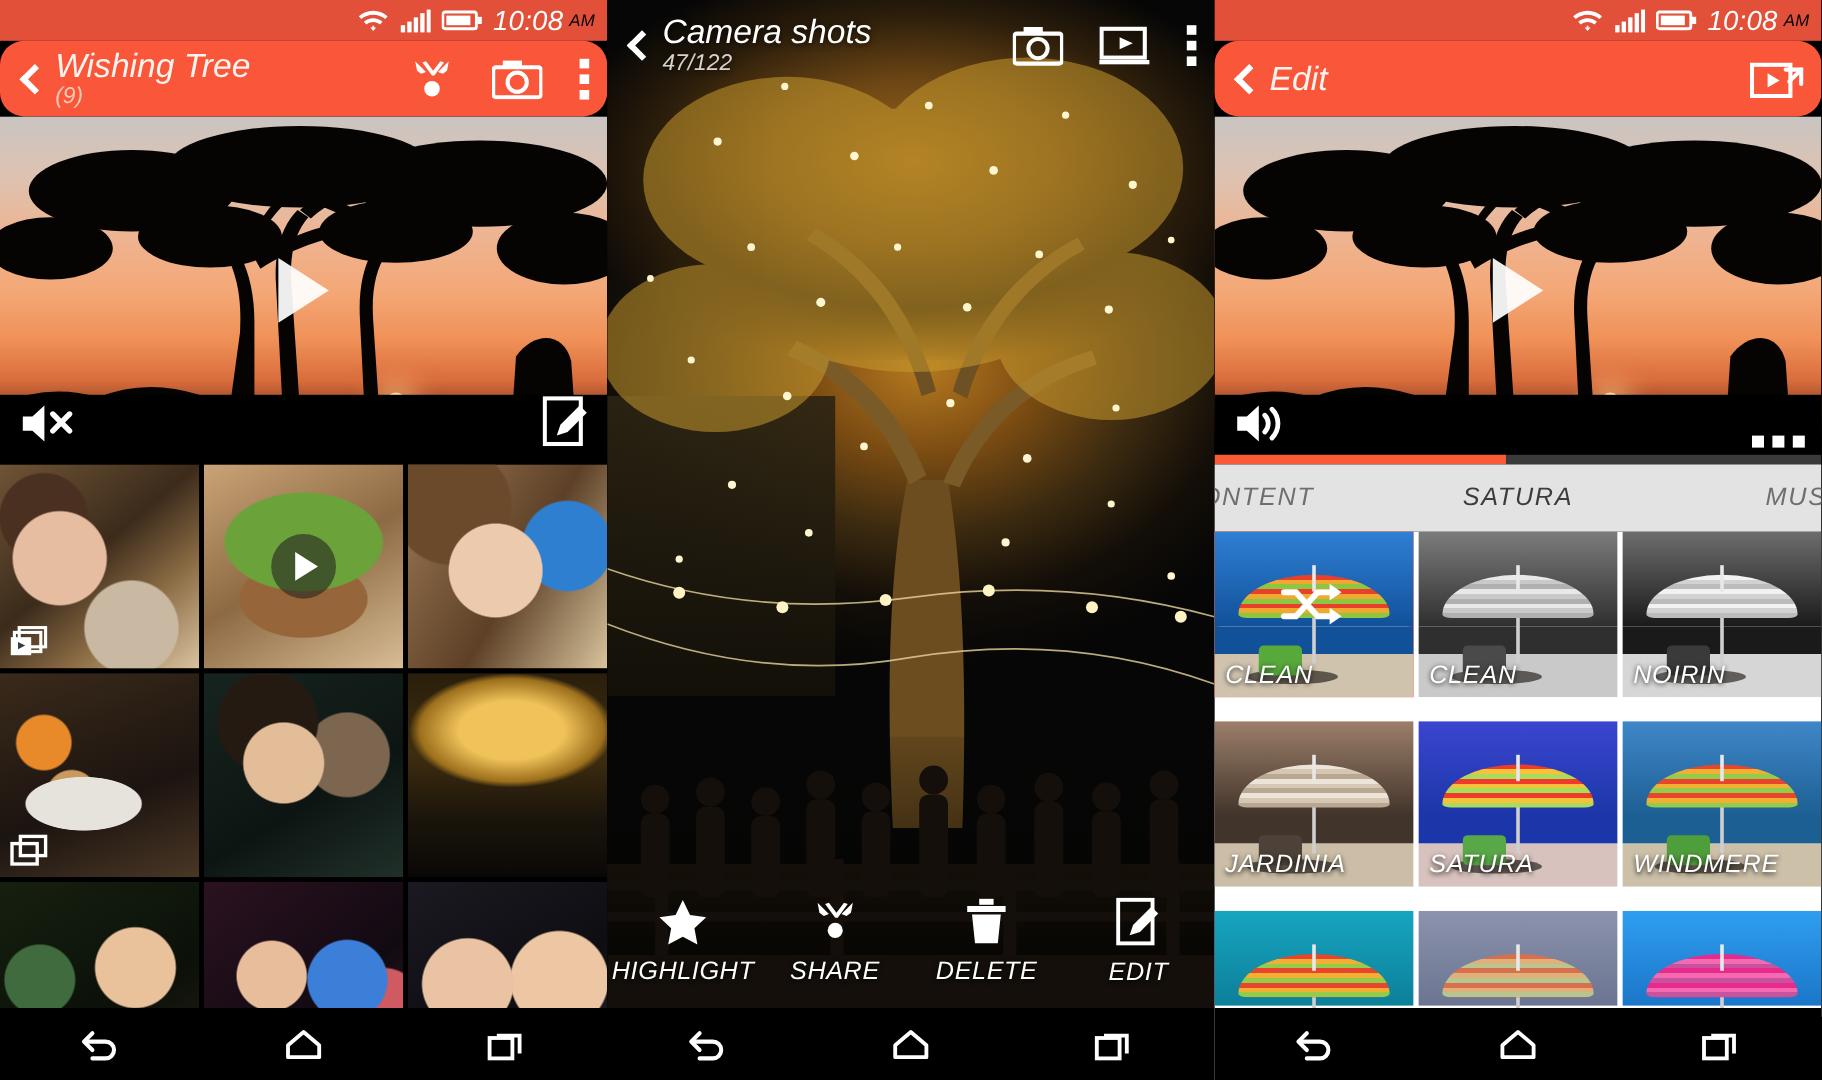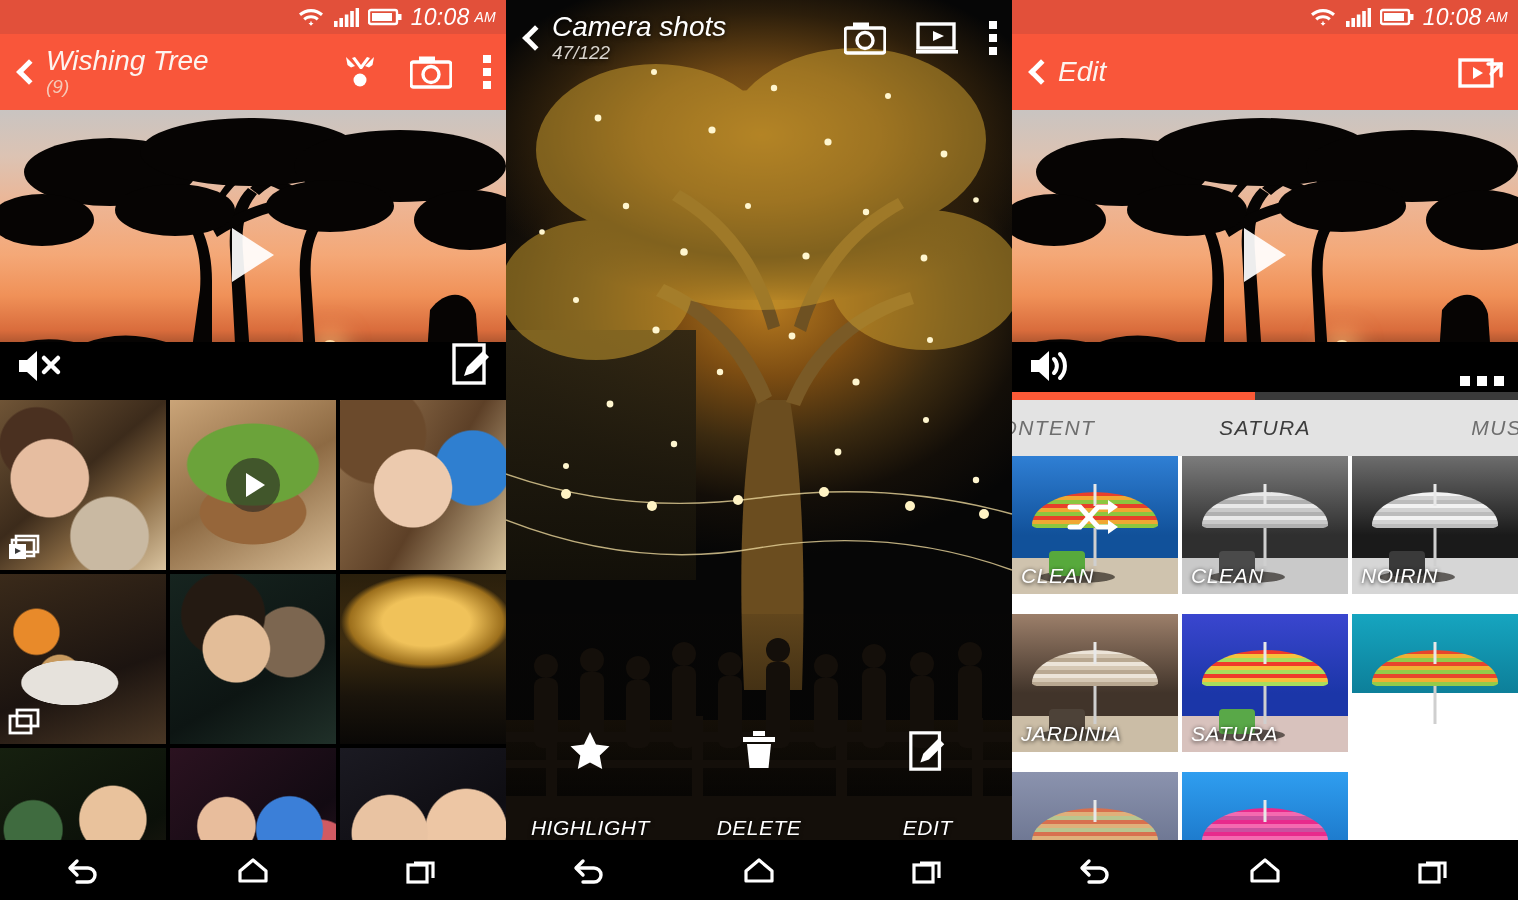--- a/index.html
+++ b/index.html
@@ -5,26 +5,26 @@
   * { margin:0; padding:0; box-sizing:border-box; }
   html,body { width:1518px; height:900px; background:#000; overflow:hidden;
               font-family:"Liberation Sans", sans-serif; }
   .screens { display:flex; width:1518px; height:900px; }
   .panel { position:relative; width:506px; height:900px; overflow:hidden; background:#000;font-style:italic; }
 
   
   .statusbar { height:34px; background:#e2503a; display:flex; align-items:center;
                justify-content:flex-end; padding-right:10px; gap:9px; }
   .st-time { color:#fff; font-size:23px; letter-spacing:.2px; font-weight:400; }
-  .st-ampm { color:#ffffff; font-size:14px; margin-left:-4px; letter-spacing:.3px; }
+  .st-ampm { color:#000000; font-size:14px; margin-left:-4px; letter-spacing:.3px; }
   .ic { display:block; }
 
   
-  .actionbar { height:76px; background:#f9563a; display:flex; align-items:center;
-               padding:0 14px; position:relative; }
+  .actionbar { height:63px; background:#f9563a; display:flex; align-items:center;
+               padding:0 14px; position:relative;border-radius:20px; }
   .ab-titlewrap { margin-left:8px; display:flex; flex-direction:column; justify-content:center; }
   .ab-title { color:#fdf4ef; font-size:28px; line-height:30px; font-weight:400; }
   .ab-sub { color:#f6c9b8; font-size:19px; line-height:22px; }
   .ab-spacer { flex:1; }
   .ab-actions { display:flex; align-items:center; gap:30px; }
 
   .chevron { width:18px; height:18px; border-left:5px solid #fff; border-bottom:5px solid #fff;
              transform:rotate(45deg); margin-left:6px; }
 
   
@@ -72,21 +72,21 @@
               background:linear-gradient(to bottom, rgba(60,42,16,.55), #090806); }
   .m-header { position:absolute; left:0; top:0; right:0; height:76px; display:flex;
               align-items:center; padding:12px 14px; z-index:5; }
   .m-title { color:#fff; font-size:28px; line-height:30px;
              text-shadow:0 1px 5px rgba(0,0,0,.8); }
   .m-sub { color:#d8d3cc; font-size:19px; line-height:22px;
            text-shadow:0 1px 5px rgba(0,0,0,.85); }
   .m-bottom { position:absolute; left:0; right:0; bottom:60px; height:110px;
               display:flex; z-index:5; }
   .m-act { flex:1; display:flex; flex-direction:column; align-items:center;
-           justify-content:space-between; gap:10px; }
+           justify-content:center; gap:10px; }
   .m-act span { color:#fff; font-size:21px; letter-spacing:.5px;
                 text-shadow:0 1px 4px rgba(0,0,0,.9); }
 
   
   .progwrap { position:absolute; left:0; right:0; bottom:0; height:8px; background:#3a3a3a; }
   .progfill { height:100%; background:#fb5a37; }
   .tabbar { height:56px; background:#e3e3e3; display:flex; align-items:center; position:relative; }
   .tab { flex:1; text-align:center; color:#6e6e6e; font-size:21px; letter-spacing:1.4px; }
   .tab.active { color:#3c3c3c; }
   .tab.edgeL { text-align:left; padding-left:0; margin-left:-28px; }
@@ -460,20 +460,29 @@
       </div>
 
       <div class="m-bottom">
         <div class="m-act">
           <svg class="ic" width="42" height="40" viewBox="0 0 42 40">
               <path d="M21 2l6 12.5 13.5 1.8-9.8 9.3 2.5 13.4L21 32.6 8.8 39l2.5-13.4L1.5 16.3 15 14.5z" fill="#fff"></path>
             </svg>
           <span>HIGHLIGHT</span>
         </div>
         <div class="m-act">
+          <svg class="ic" width="42" height="40" viewBox="0 0 40 38">
+              <path d="M6 4l9 9-4 1.5L7.5 12 6 4z" fill="#fff"></path>
+              <path d="M34 4l-9 9 4 1.5L32.5 12 34 4z" fill="#fff"></path>
+              <path d="M20 16l-8-11 3-1 6 8 6-8 3 1-8 11z" fill="#fff"></path>
+              <circle cx="20" cy="26" r="6" fill="#fff"></circle>
+            </svg>
+          <span>SHARE</span>
+        </div>
+        <div class="m-act">
           <svg class="ic" width="36" height="40" viewBox="0 0 36 40">
               <rect x="12" y="1" width="12" height="5" fill="#fff"></rect>
               <rect x="2" y="7" width="32" height="5" fill="#fff"></rect>
               <path d="M6 14h24l-2.5 24H8.5z" fill="#fff"></path>
             </svg>
           <span>DELETE</span>
         </div>
         <div class="m-act">
           <svg class="ic" width="40" height="42" viewBox="0 0 40 44">
               <rect x="2" y="3" width="30" height="38" fill="none" stroke="#fff" stroke-width="3.4"></rect>
@@ -668,20 +677,33 @@
             <div class="shadow"></div>
             <div class="chair" style="background:#59a848"></div>
             <div class="pole"></div>
             <div class="canopy-u" style="background:repeating-linear-gradient(to bottom,#f03a2a 0 4px,#f6c23c 4px 8px,#a8dd5c 8px 12px)"></div>
             <div class="tip"></div>
           </div>
           <span class="theme-label">SATURA</span>
         </div>
         <div class="theme">
           <div class="umb">
+            <div class="beach-sky" style="background:linear-gradient(to bottom,#3f87c8,#1c5f93)"></div>
+            <div class="beach-sea" style="background:#1c5f93"></div>
+            <div class="beach-sand" style="background:linear-gradient(to bottom,#cdc0a9,#cdc0a9)"></div>
+            <div class="shadow"></div>
+            <div class="chair" style="background:#4f9e3c"></div>
+            <div class="pole"></div>
+            <div class="canopy-u" style="background:repeating-linear-gradient(to bottom,#e8452c 0 4px,#f1b033 4px 8px,#93cb4a 8px 12px)"></div>
+            <div class="tip"></div>
+          </div>
+          <span class="theme-label">WINDMERE</span>
+        </div>
+        <div class="theme">
+          <div class="umb">
             <div class="beach-sky" style="background:linear-gradient(to bottom,#16a5c0,#0d7f99)"></div>
             <div class="pole"></div>
             <div class="canopy-u" style="background:repeating-linear-gradient(to bottom,#e8452c 0 4px,#f1b033 4px 8px,#93cb4a 8px 12px)"></div>
             <div class="tip"></div>
           </div>
         </div>
         <div class="theme">
           <div class="umb">
             <div class="beach-sky" style="background:linear-gradient(to bottom,#8b93ae,#6b7490)"></div>
             <div class="pole"></div>

